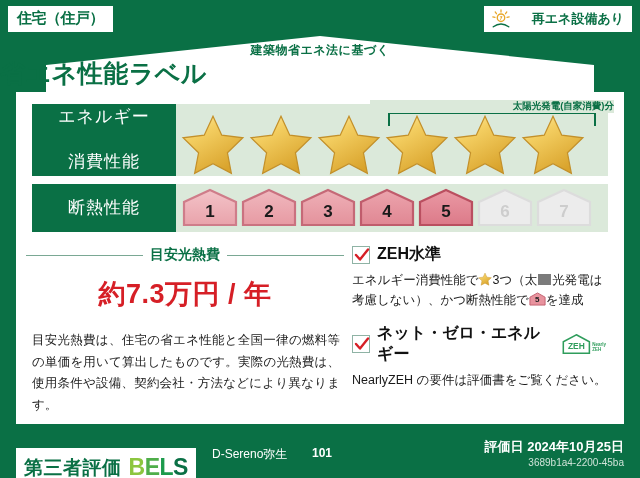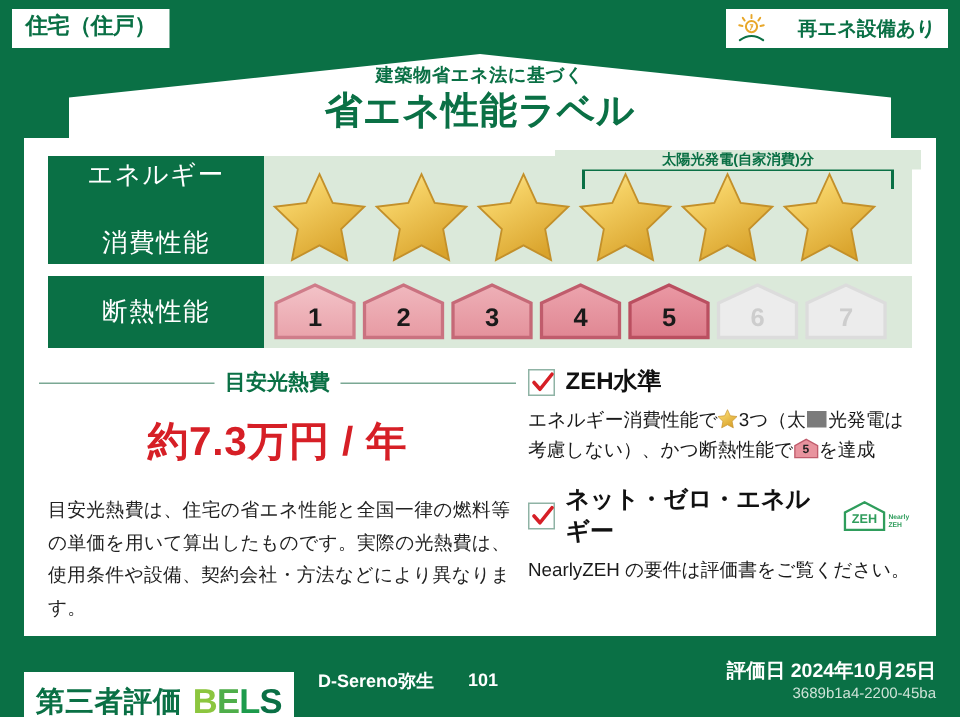--- a/index.html
+++ b/index.html
@@ -53,21 +53,20 @@
 
   .head-sub {
     position: absolute; left: 0; top: 42px; width: 640px;
     text-align: center;
     color: #0a7045;
     font-size: 12px; font-weight: bold;
     letter-spacing: 0.5px;
   }
   .head-title {
     position: absolute; left: 0; top: 57px; width: 640px;
-    text-align: center;
     color: #0a7045;
     font-size: 25px; font-weight: bold;
     letter-spacing: 0.5px;
   }
 
   
   .body-card {
     position: absolute; left: 16px; top: 92px;
     width: 608px; height: 332px;
     background: #ffffff;
@@ -113,21 +112,21 @@
 
   .solar-bracket {
     position: absolute; left: 212px; top: 8px; width: 208px;
     height: 14px;
     border: 2px solid #0a7045;
     border-bottom: none;
     border-top-left-radius: 1px; border-top-right-radius: 1px;
   }
   .solar-caption {
     position: absolute; left: 194px; top: -4px; width: 244px;
-    text-align: center;
+    text-align: right;
     color: #0a7045;
     font-size: 9.5px; font-weight: bold;
     background: #dbe9da;
     z-index: 2;
   }
 
   
   .houses { display: flex; align-items: center; gap: 3px; padding-left: 6px; }
   .house { position: relative; width: 56px; height: 40px; }
   .house svg { display: block; width: 56px; height: 40px; }
@@ -214,21 +213,21 @@
   }
   .bels-ja { font-size: 19px; font-weight: bold; color: #0a7045; letter-spacing: 0.5px; }
   .bels-en { font-size: 23px; font-weight: bold; letter-spacing: -0.5px; display: flex; }
   .bels-en span:nth-child(1) { color: #8cc63f; }
   .bels-en span:nth-child(2) { color: #4fae4a; }
   .bels-en span:nth-child(3) { color: #1d9b4c; }
   .bels-en span:nth-child(4) { color: #0a7045; }
 
   .bldg-name {
     position: absolute; left: 212px; top: 22px;
-    color: #ffffff; font-size: 12px; font-weight: bold;
+    color: #ffffff; font-size: 12px; font-weight: normal;
   }
   .bldg-unit {
     position: absolute; left: 312px; top: 22px;
     color: #ffffff; font-size: 12px; font-weight: bold;
   }
   .eval-date {
     position: absolute; right: 16px; top: 14px;
     color: #ffffff; font-size: 13px; font-weight: bold; margin-left: 14px;
   }
   .eval-id {

